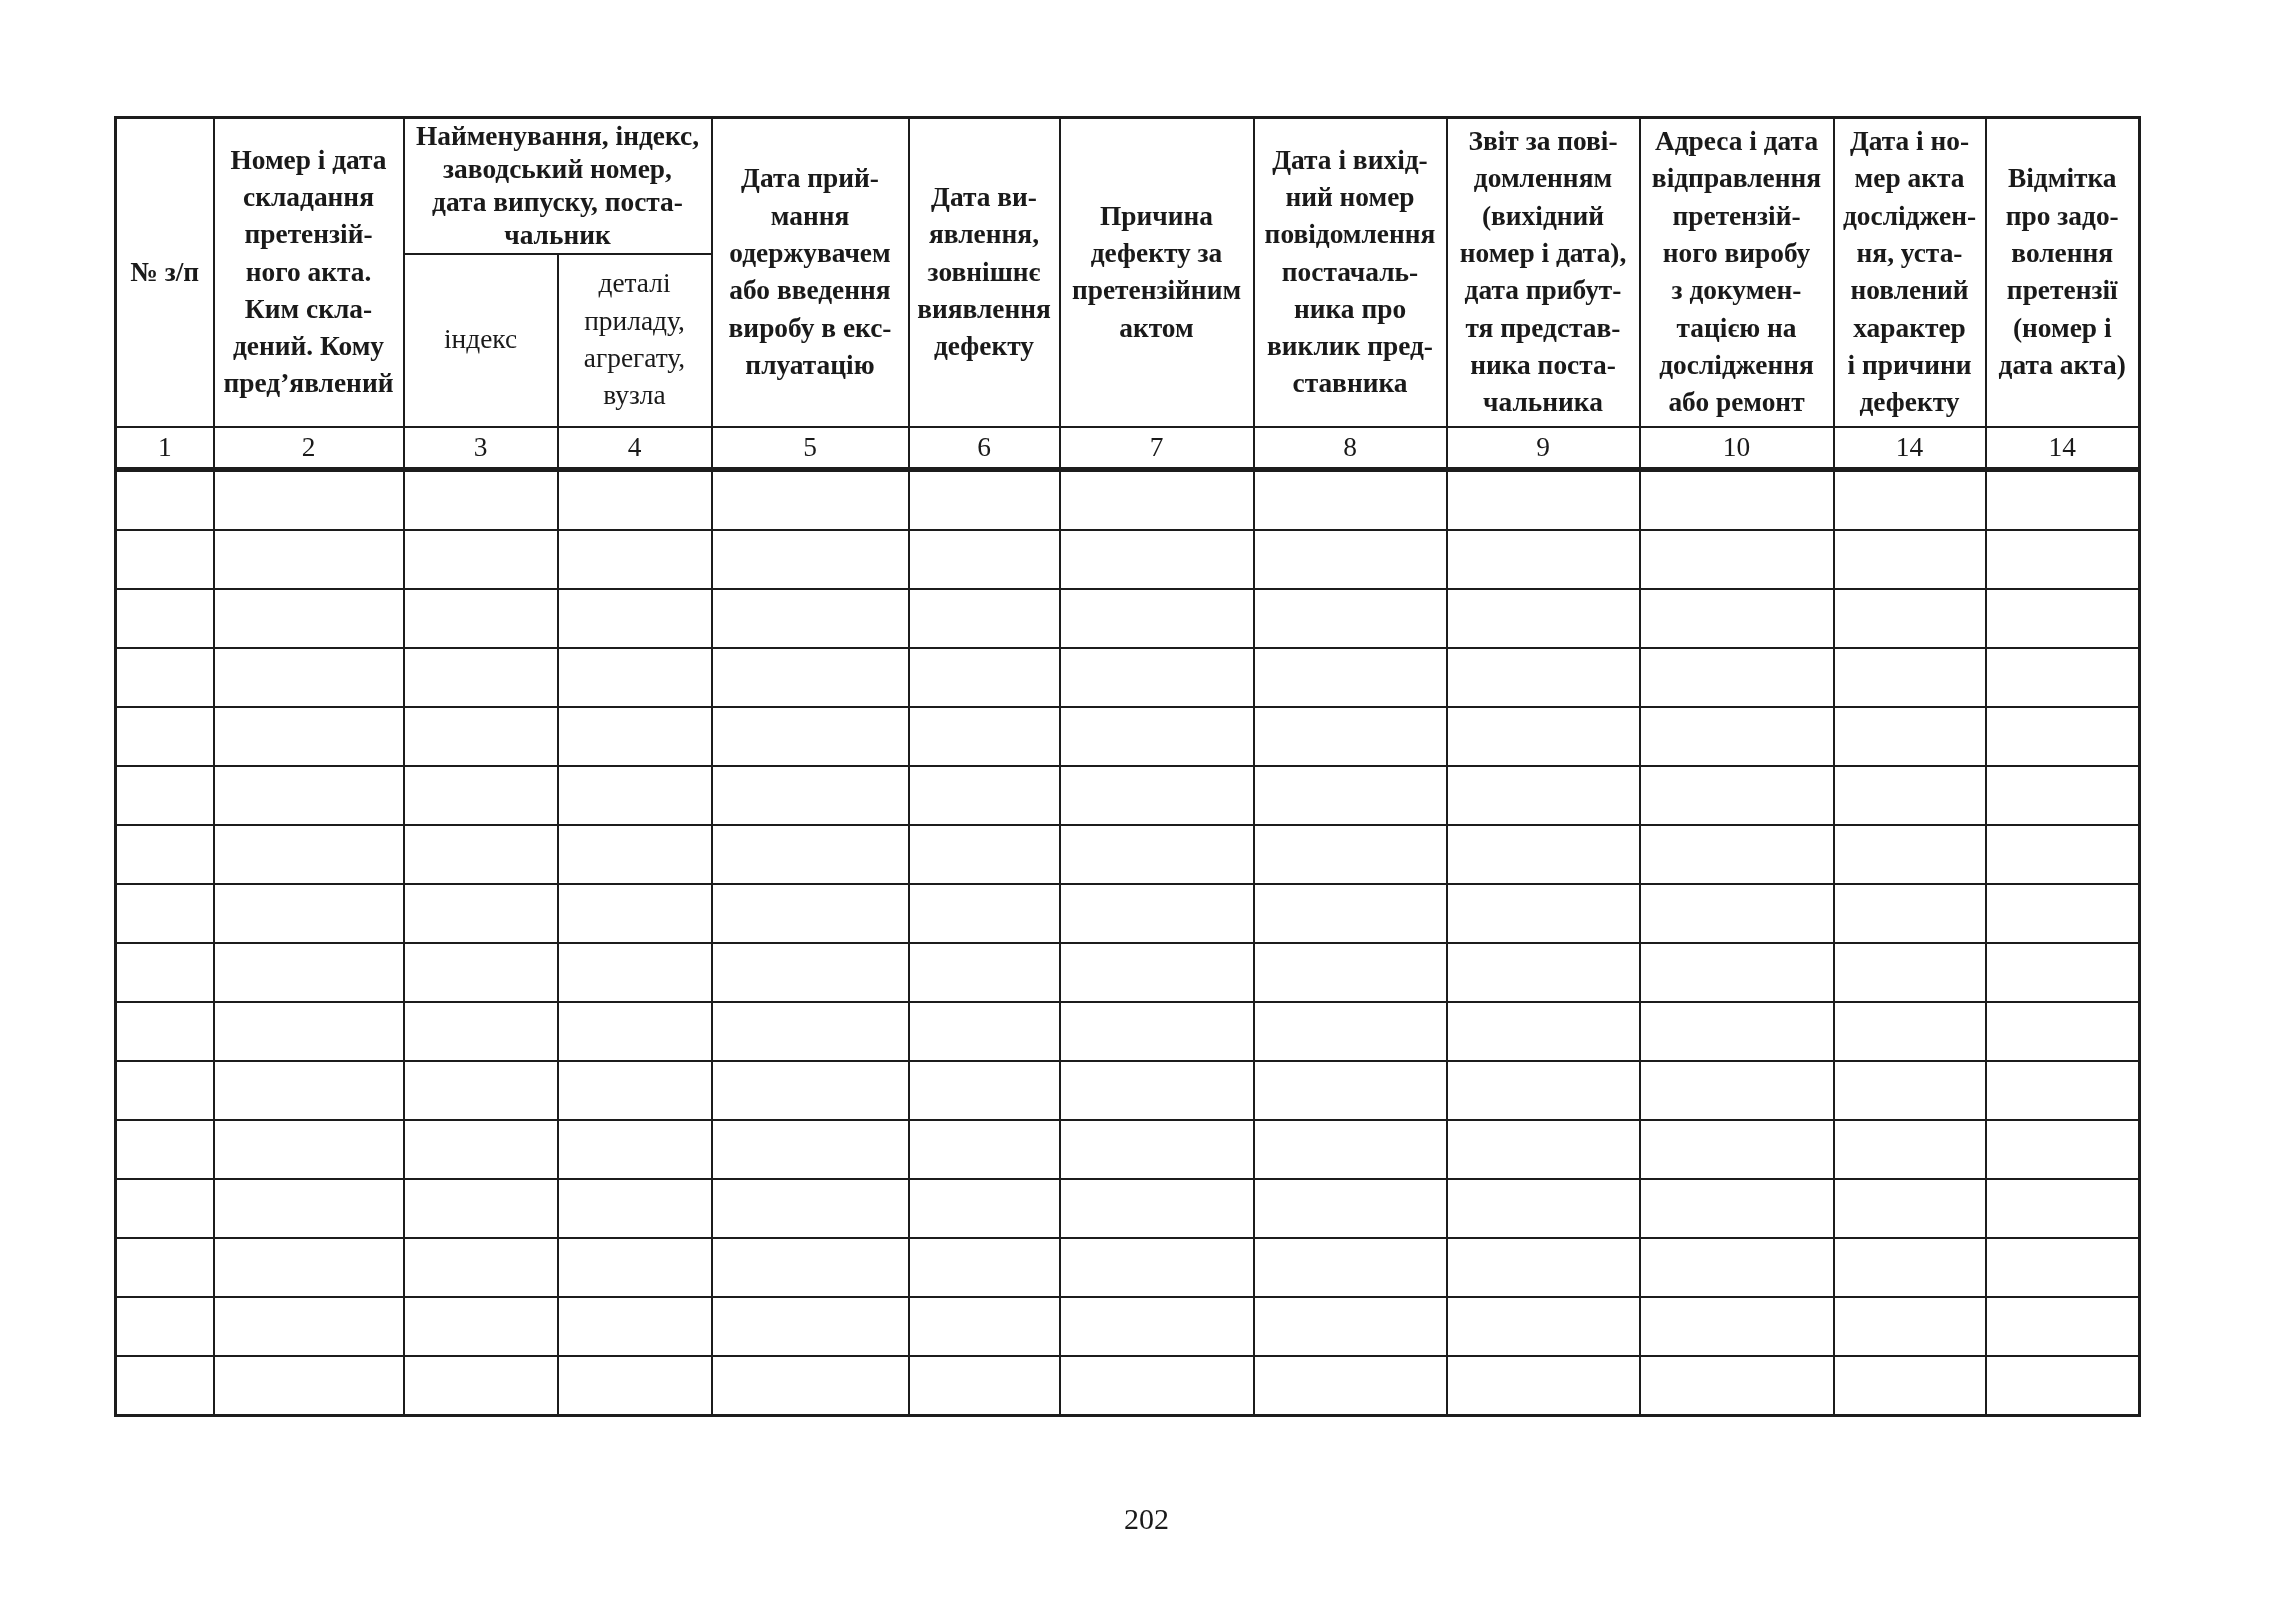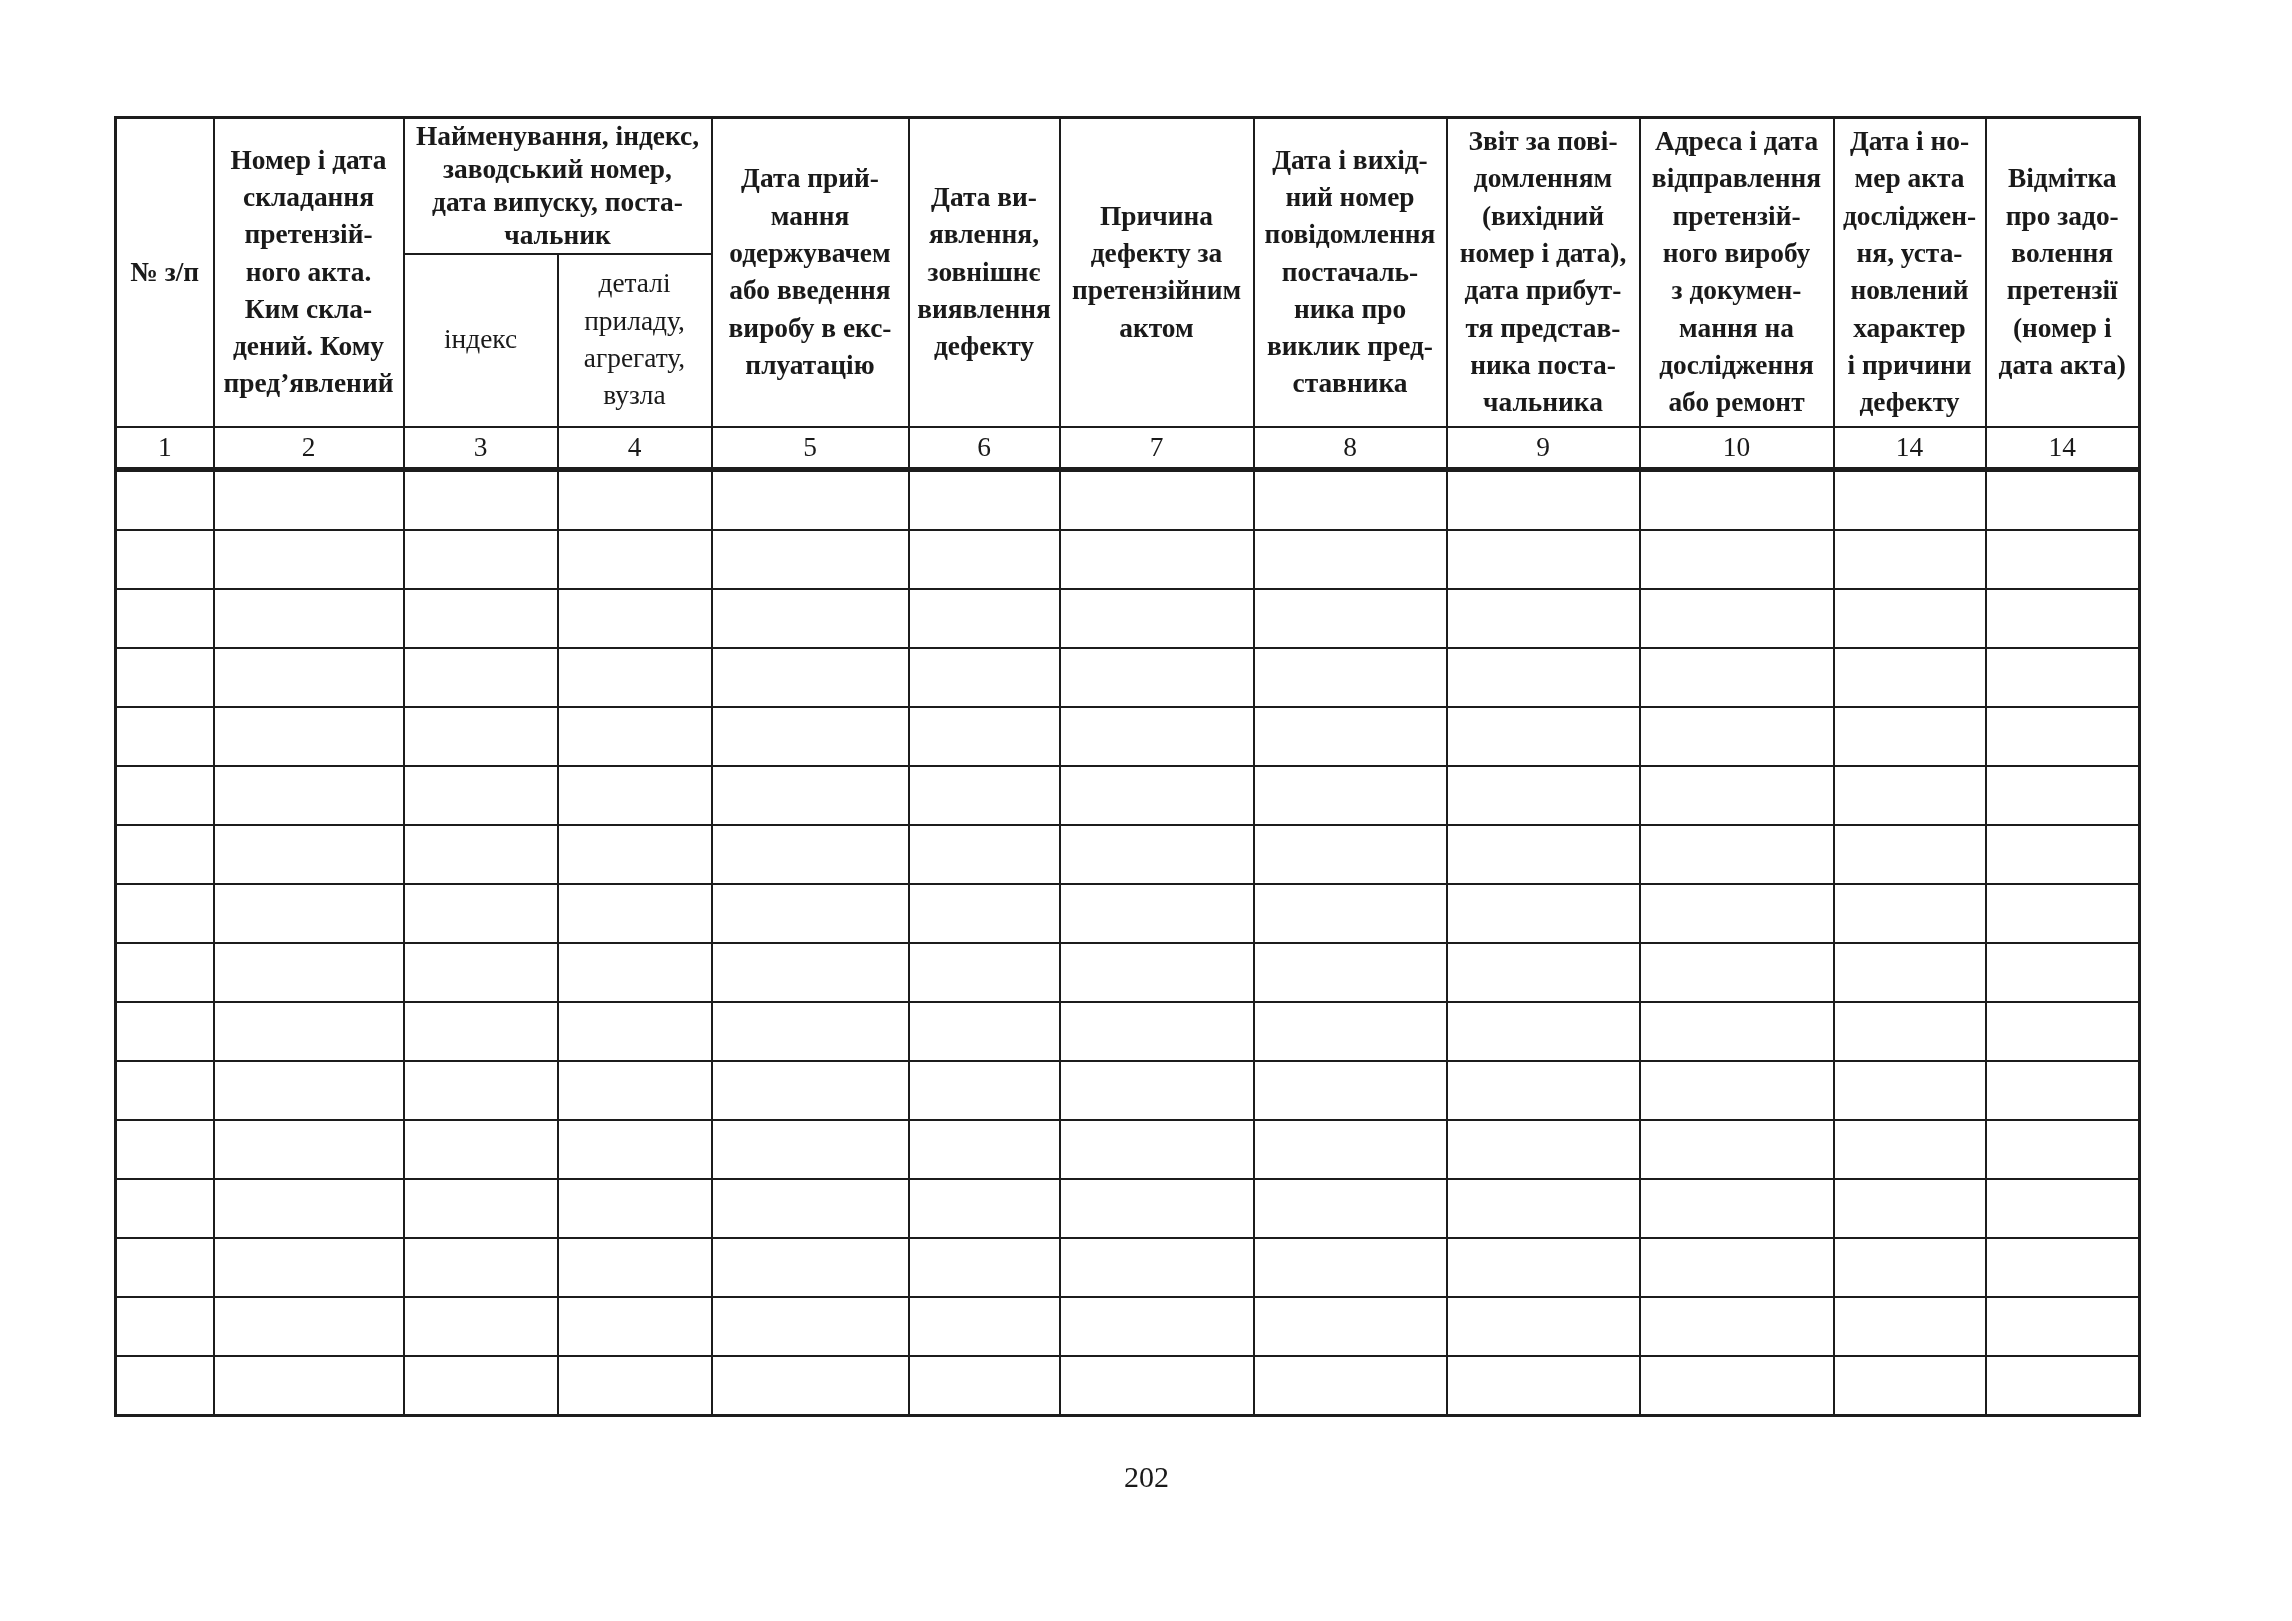--- a/index.html
+++ b/index.html
@@ -54,21 +54,21 @@
   }
   tbody.body-rows td {
     height: 57px;
     border-top-width: 2px;
     border-bottom-width: 2px;
   }
   .page-number {
     position: absolute;
     left: 0;
     right: 0;
-    top: 1460px;
+    top: 1502px;
     text-align: center;
     font-size: 30px;
     font-weight: normal;
   }
 </style>
 </head>
 <body>
 
 <div class="page">
 
@@ -130,21 +130,21 @@
 номер і дата),
 дата прибут-
 тя представ-
 ника поста-
 чальника</th>
         <th rowspan="2">Адреса і дата
 відправлення
 претензій-
 ного виробу
 з докумен-
-мання на
+тацією на
 дослідження
 або ремонт</th>
         <th rowspan="2">Дата і но-
 мер акта
 досліджен-
 ня, уста-
 новлений
 характер
 і причини
 дефекту</th>

